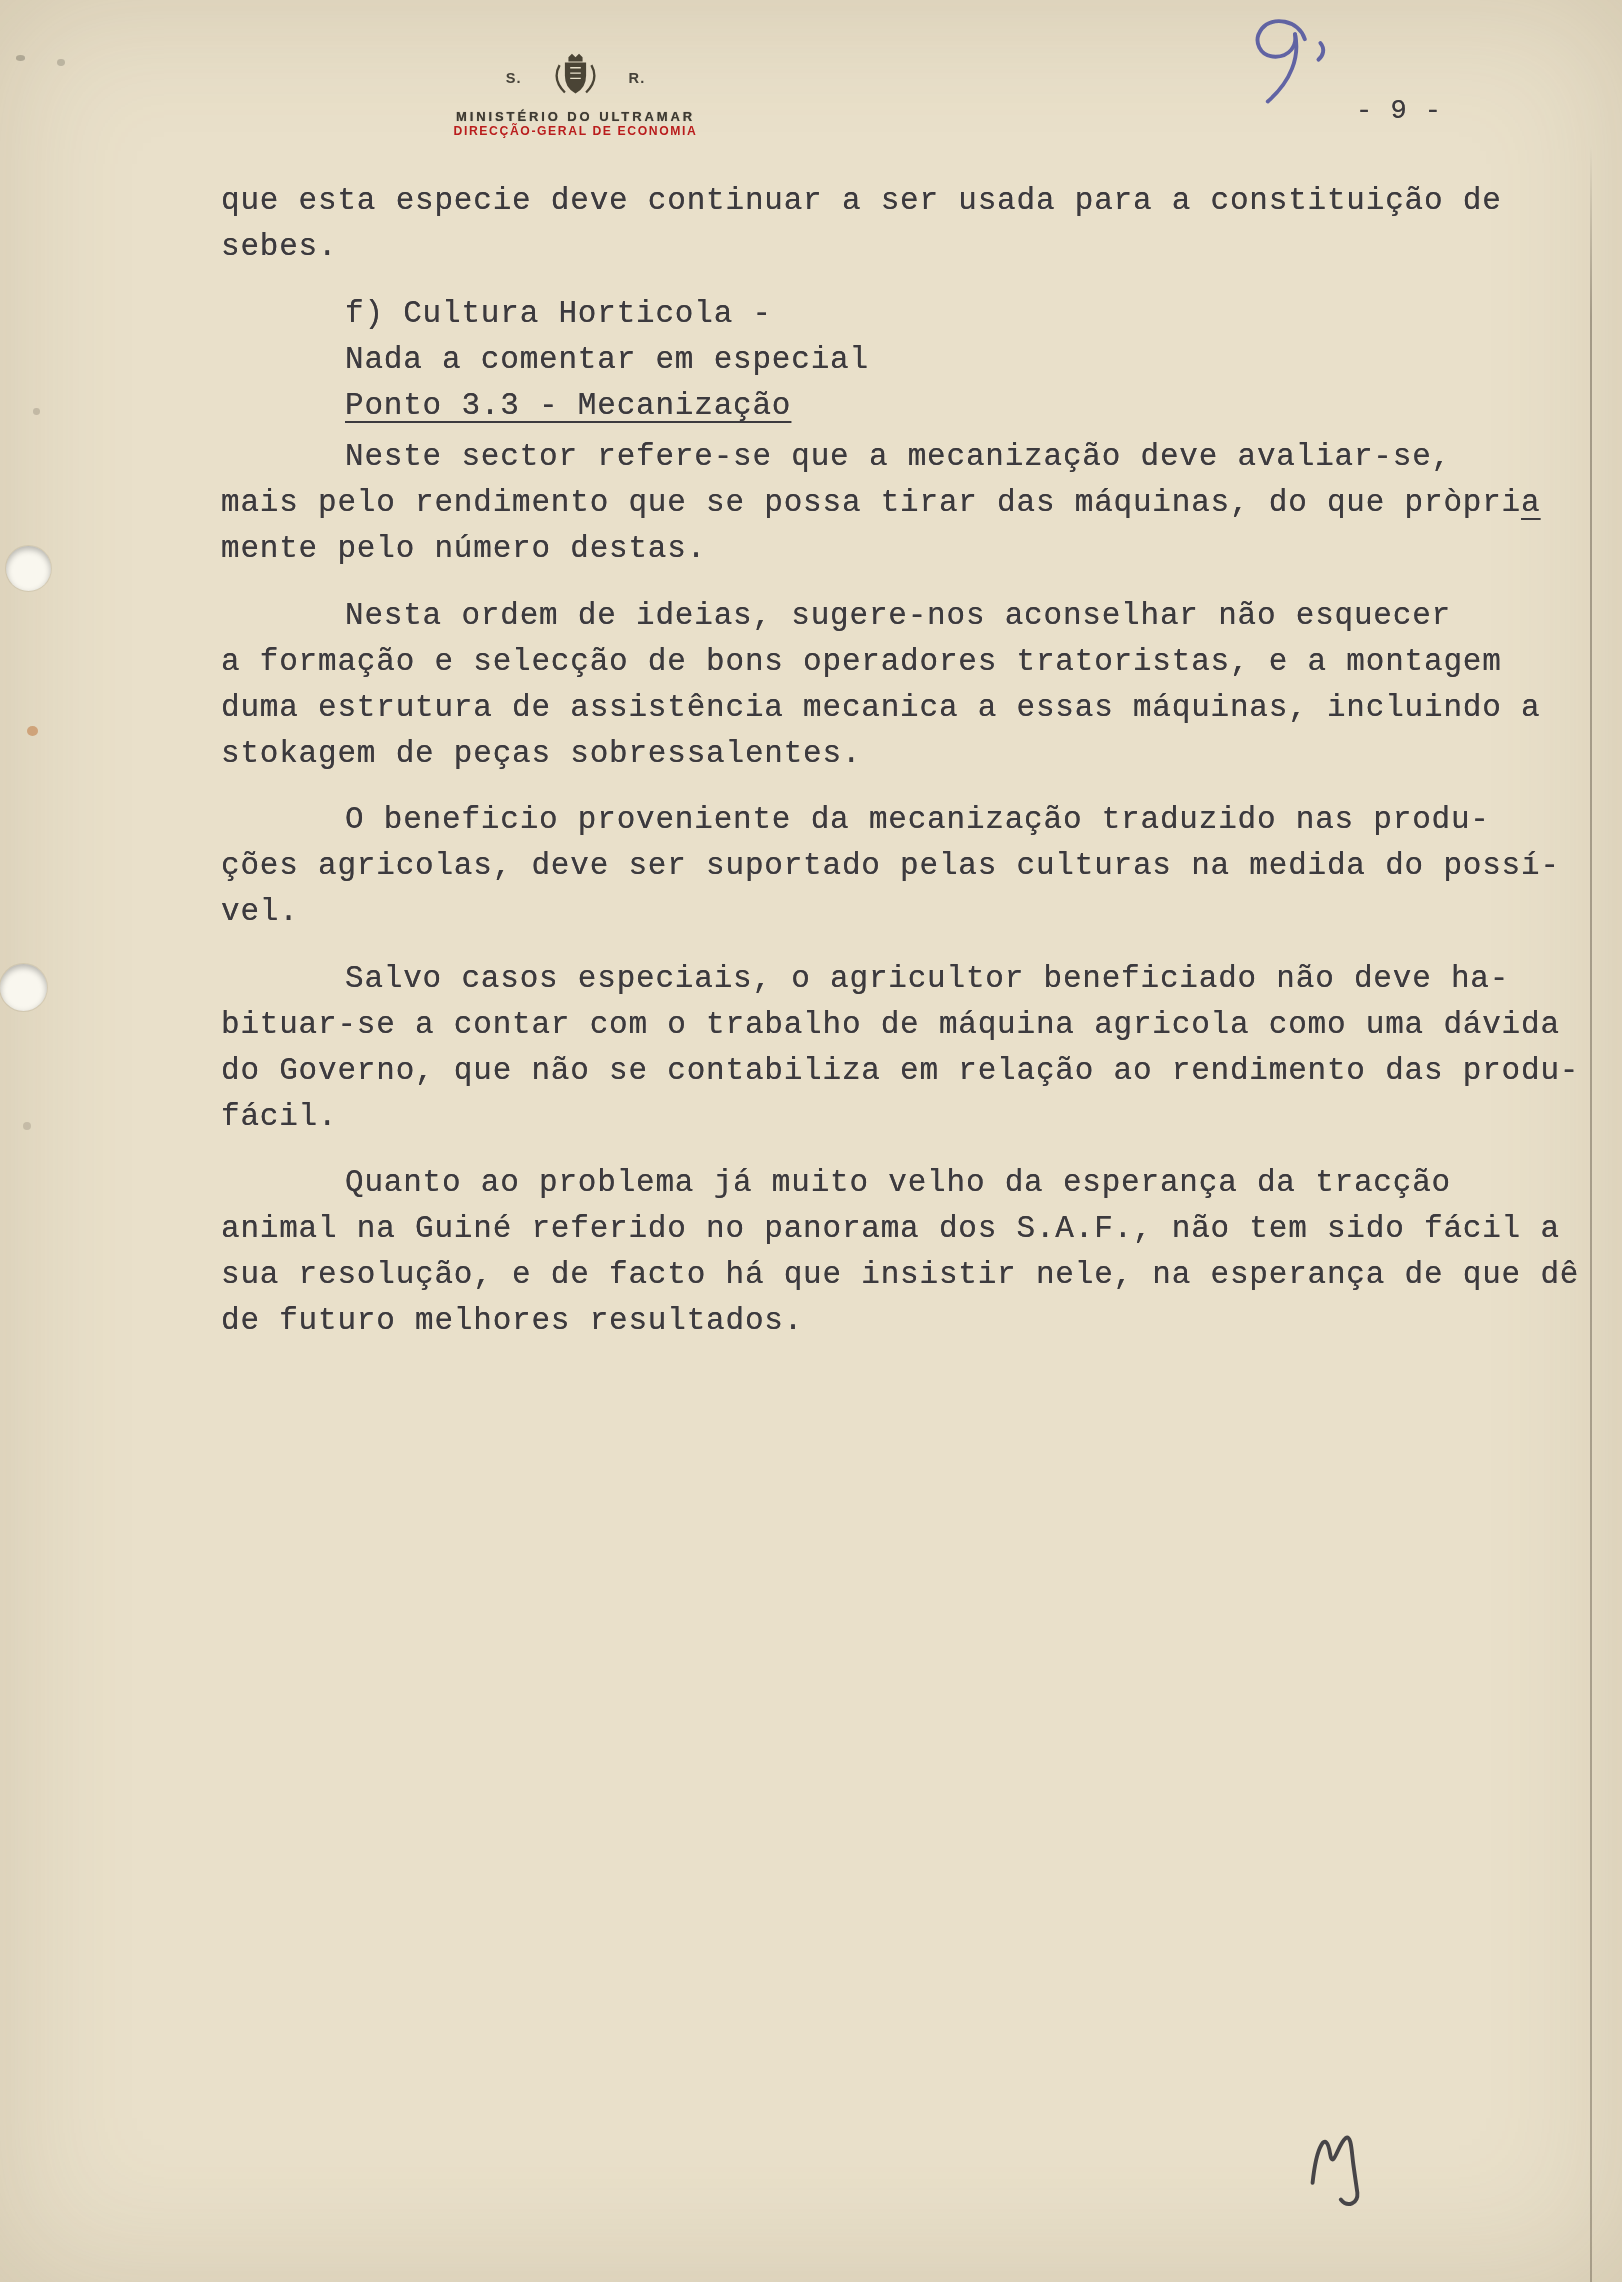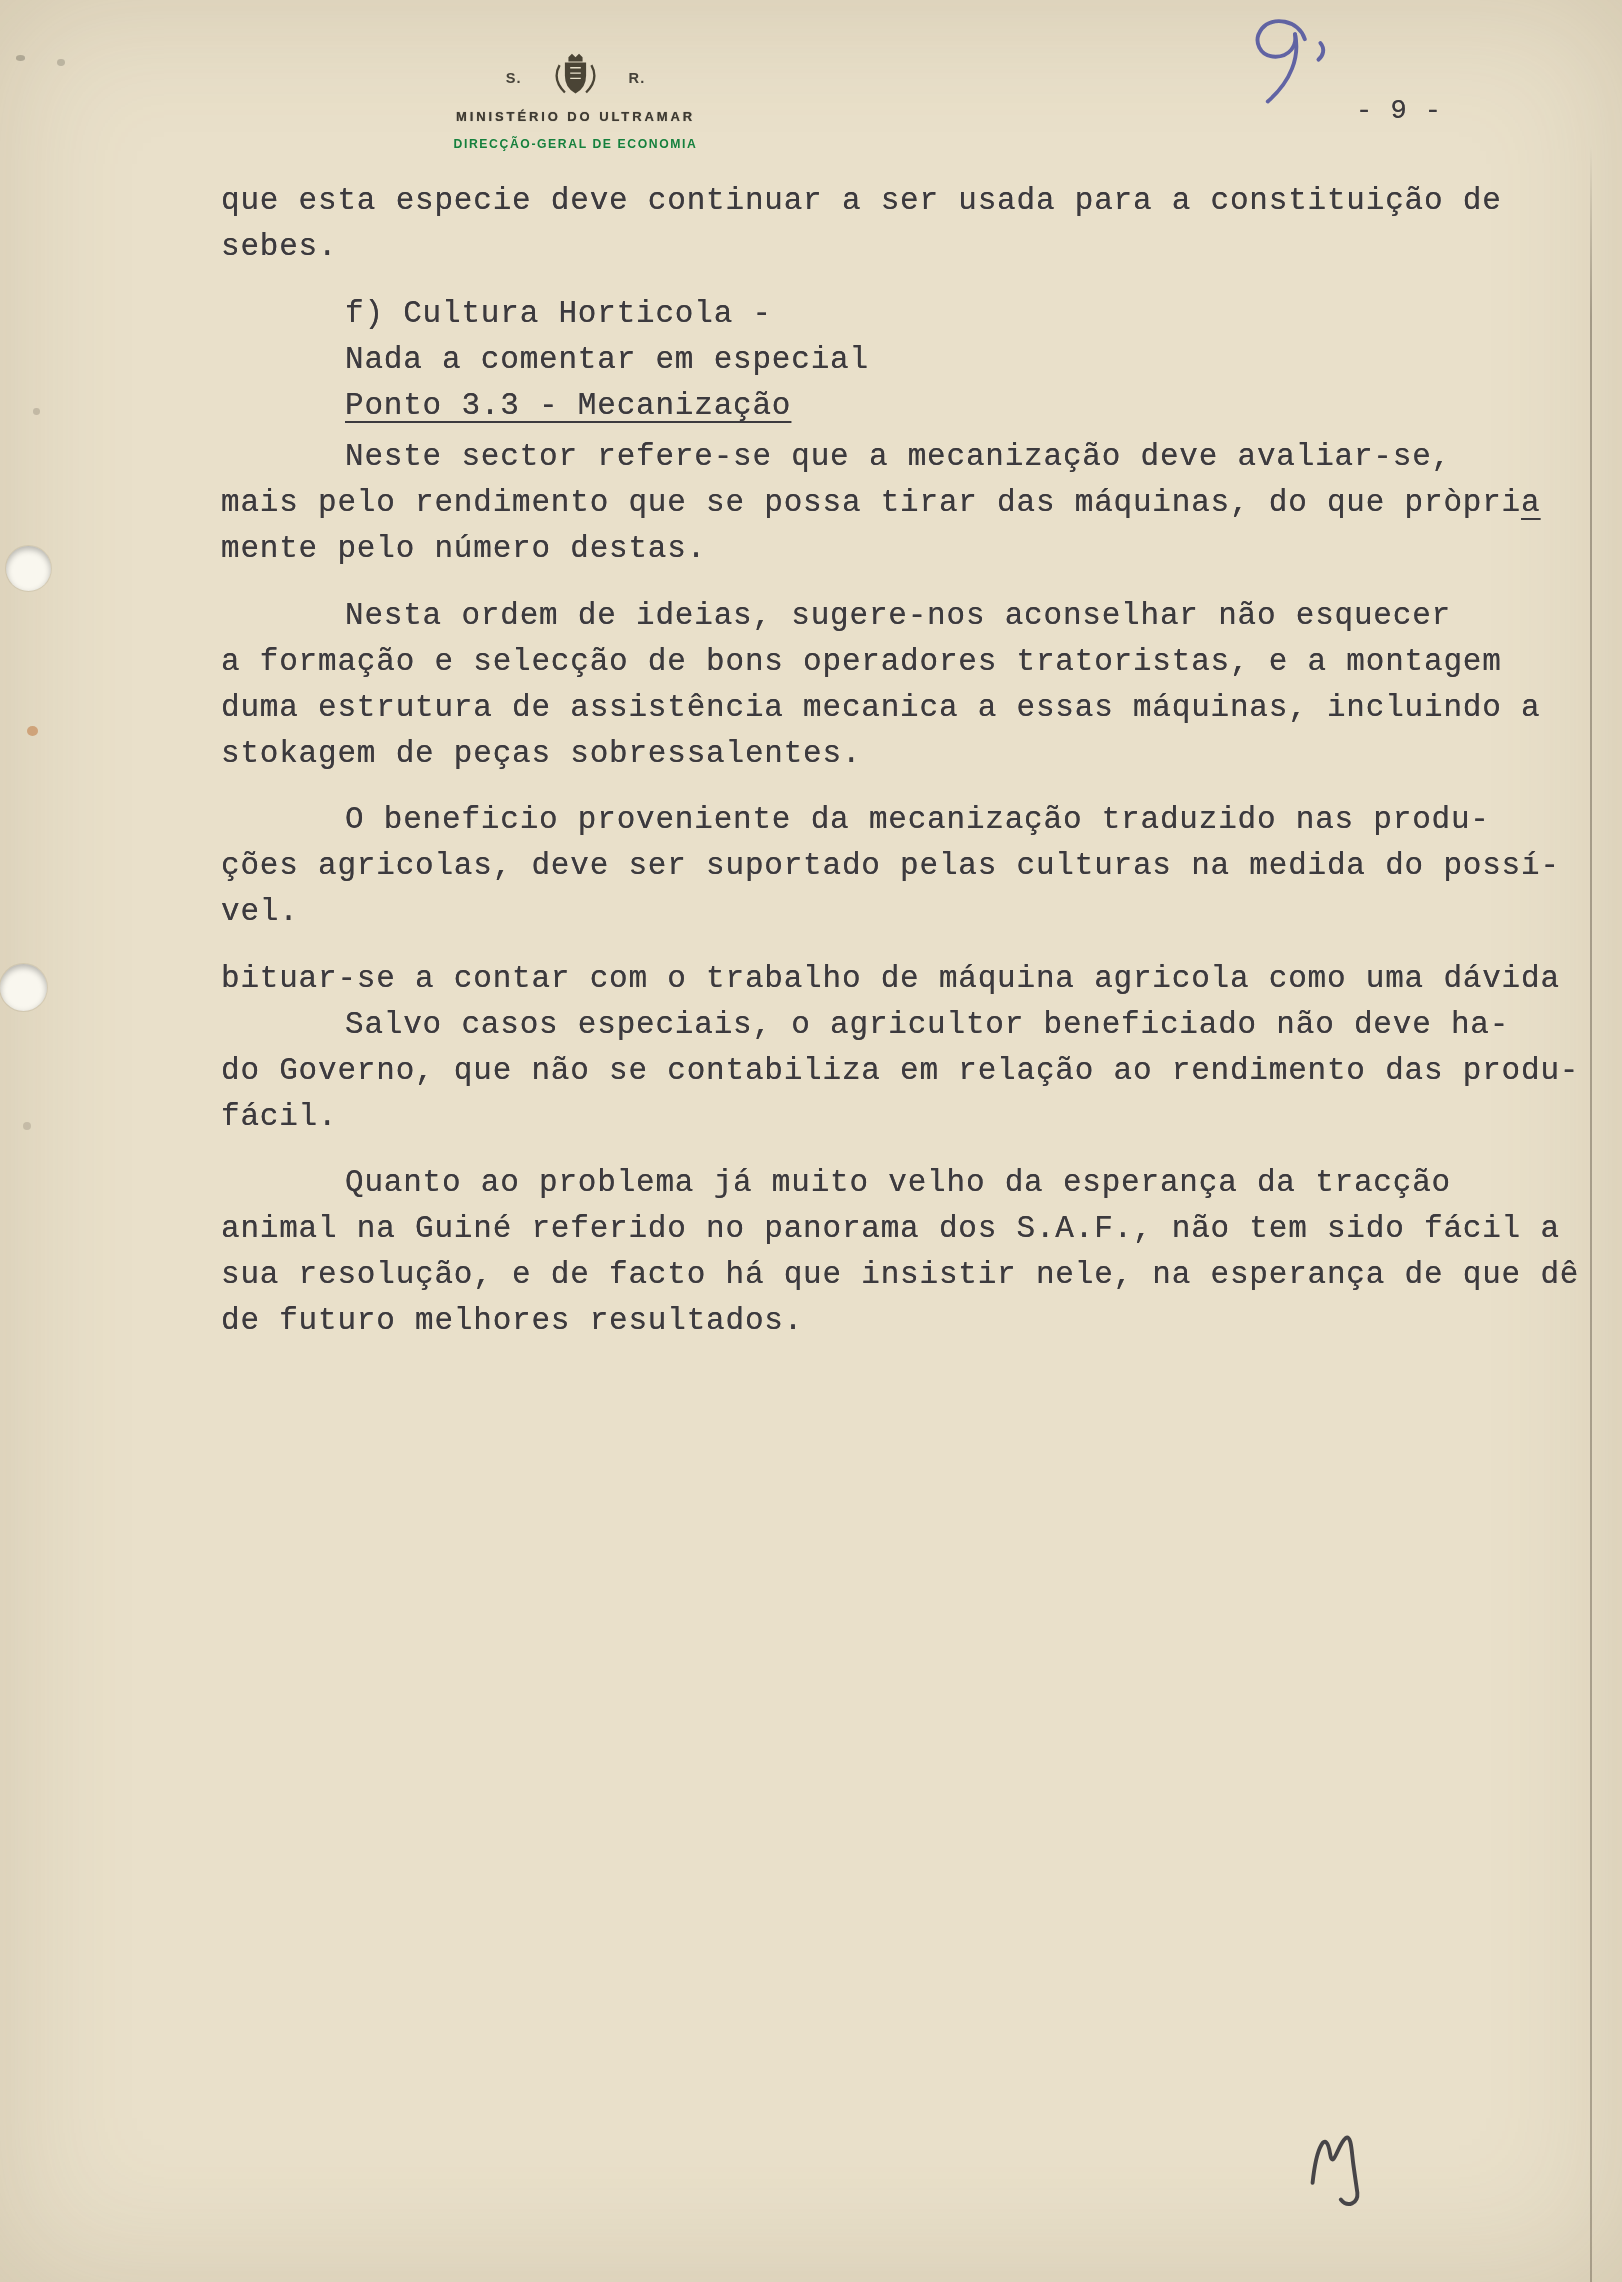--- a/index.html
+++ b/index.html
@@ -50,22 +50,22 @@
   }
   .crest-row { display:flex; align-items:center; justify-content:center; gap:25px; height:57px; }
   .initial { font-size:14.6px; font-weight:bold; letter-spacing:1px; color:#46423a; }
   .crest svg { display:block; filter:blur(0.3px); }
   .ministry {
     margin-top:2.9px; font-size:13px; font-weight:bold; letter-spacing:2.9px;
     color:#3e3a32; text-shadow:0 0 0.8px rgba(62,58,50,0.7);
     white-space:nowrap;
   }
   .department {
-    margin-top:13px; font-size:12.2px; font-weight:bold; letter-spacing:1.6px;
-    color:#15803d; white-space:nowrap;
+    margin-top:0; font-size:12.2px; font-weight:bold; letter-spacing:1.6px;
+    color:#b91c1c; white-space:nowrap;
   }
 
   .page-number {
     position:absolute; left:1356px; top:96px;
     font-size:27px; letter-spacing:1px; white-space:pre;
     color:#3c3a3e; text-shadow:0 0 0.6px rgba(60,58,62,0.8);
   }
 
   
   .content {
@@ -157,22 +157,22 @@
         <div class="line">a formação e selecção de bons operadores tratoristas, e a montagem</div>
         <div class="line">duma estrutura de assistência mecanica a essas máquinas, incluindo a</div>
         <div class="line">stokagem de peças sobressalentes.</div>
       </div>
       <div class="block paragraph">
         <div class="line indent">O beneficio proveniente da mecanização traduzido nas produ-</div>
         <div class="line">ções agricolas, deve ser suportado pelas culturas na medida do possí-</div>
         <div class="line">vel.</div>
       </div>
       <div class="block paragraph">
+        <div class="line indent">Salvo casos especiais, o agricultor beneficiado não deve ha-</div>
         <div class="line">bituar-se a contar com o trabalho de máquina agricola como uma dávida</div>
-        <div class="line indent">Salvo casos especiais, o agricultor beneficiado não deve ha-</div>
         <div class="line">do Governo, que não se contabiliza em relação ao rendimento das produ-</div>
         <div class="line">fácil.</div>
       </div>
       <div class="block paragraph">
         <div class="line indent">Quanto ao problema já muito velho da esperança da tracção</div>
         <div class="line">animal na Guiné referido no panorama dos S.A.F., não tem sido fácil a</div>
         <div class="line">sua resolução, e de facto há que insistir nele, na esperança de que dê</div>
         <div class="line">de futuro melhores resultados.</div>
       </div>
     </main>

